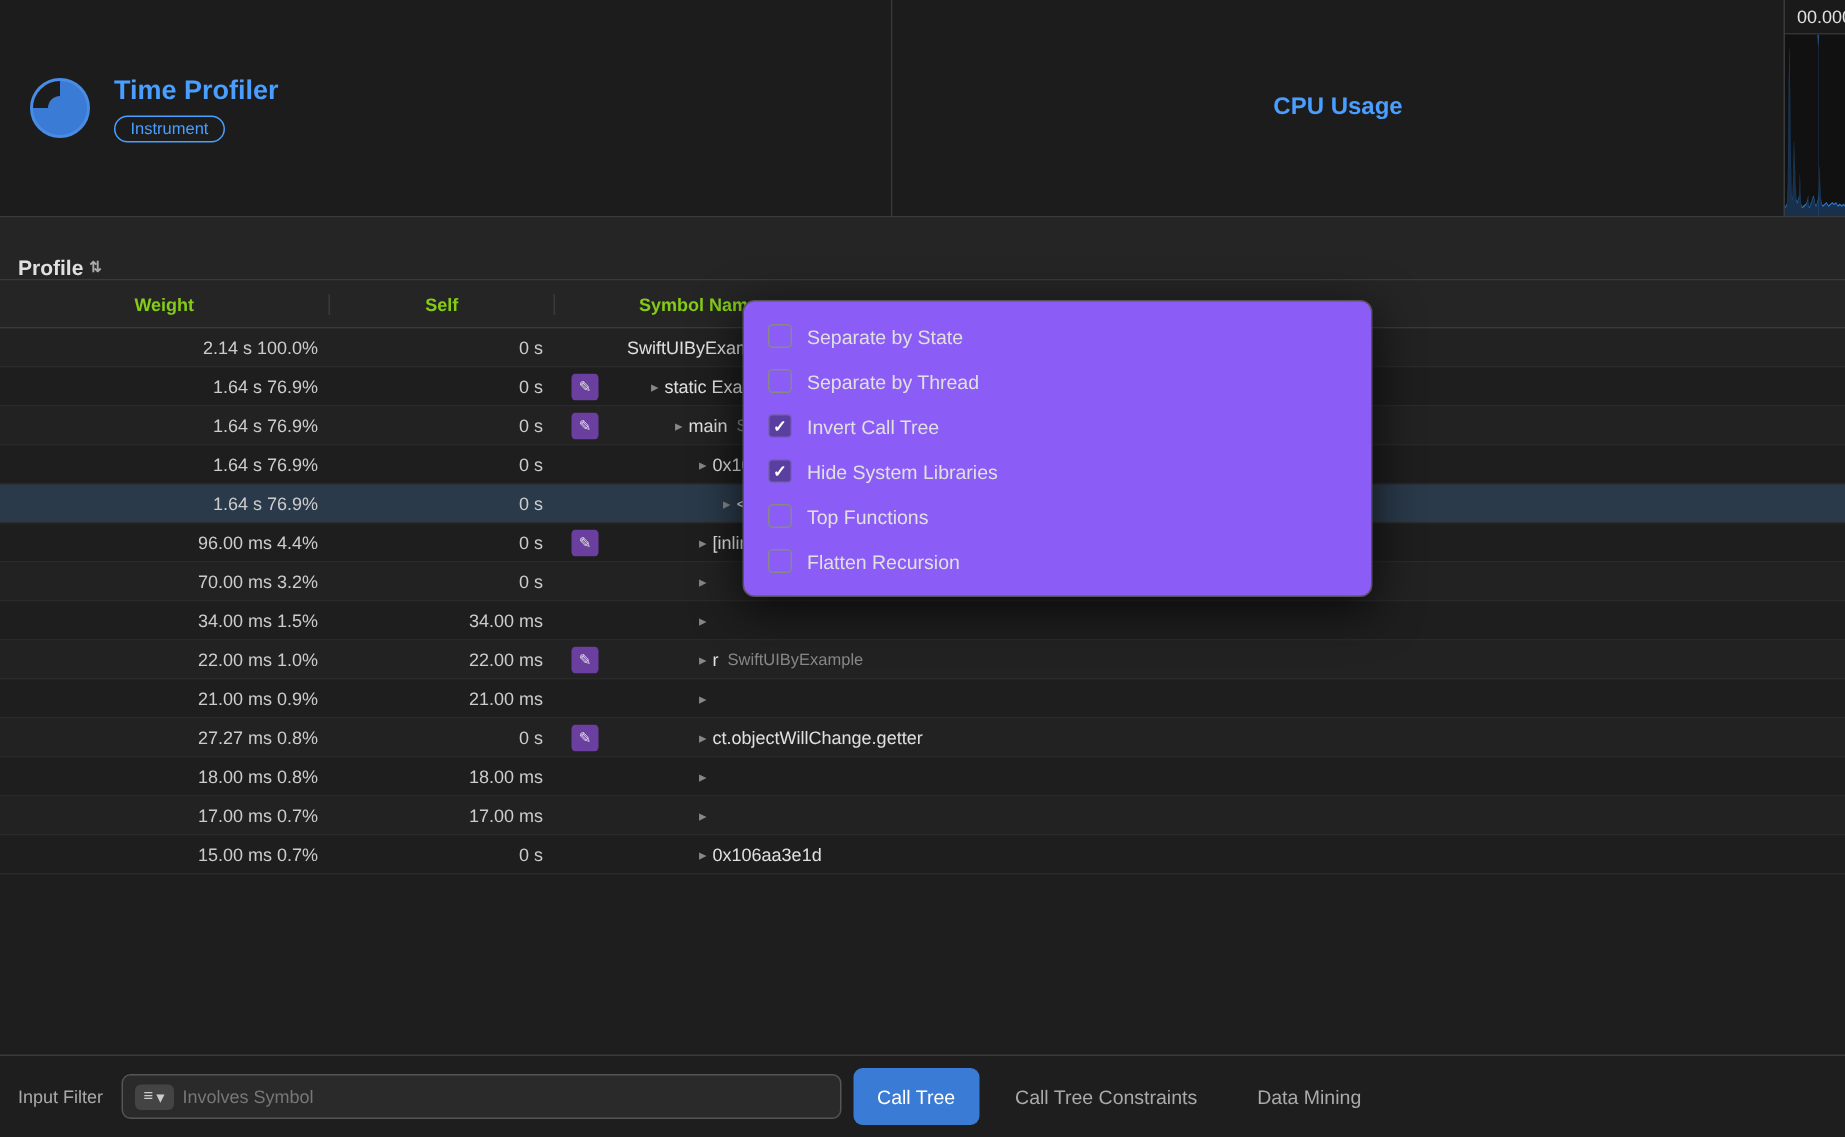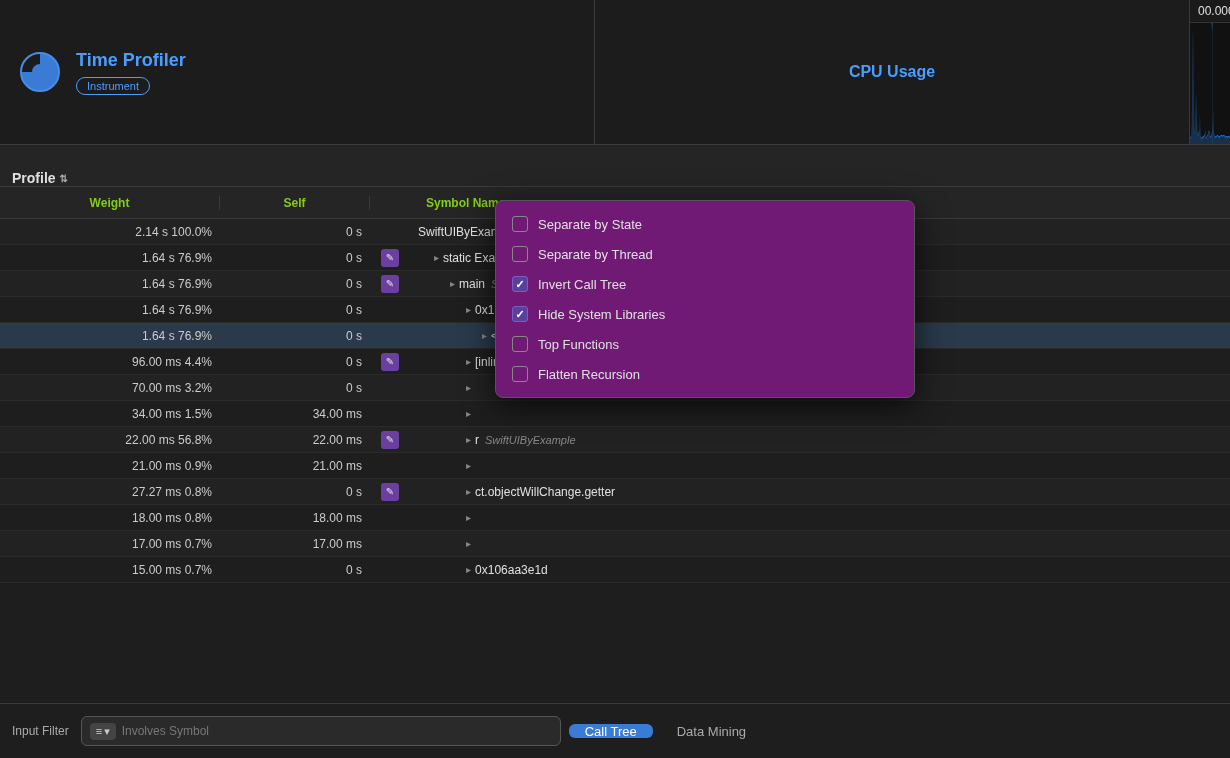--- a/index.html
+++ b/index.html
@@ -203,29 +203,29 @@
       background: #333;
       border-radius: 50%;
       border: 2px solid #888;
       display: flex;
       align-items: center;
       justify-content: center;
       font-size: 11px;
       color: #ccc;
     }
     .symbol-text { font-size: 12px; color: #e0e0e0; }
-    .symbol-secondary { color: #888; margin-left: 6px; font-size: 11px; font-style: italic; }
+    .symbol-secondary { color: #888; margin-left: 6px; font-size: 11px; }
 
     
     .dropdown-menu {
       position: absolute;
       top: 200px;
       left: 495px;
       width: 420px;
-      background: #701a75;
+      background: #8b5cf6;
       border: 1px solid #555;
       border-radius: 8px;
       padding: 8px 0;
       z-index: 100;
       box-shadow: 0 8px 32px rgba(0,0,0,0.7);
     }
     .menu-item {
       display: flex;
       align-items: center;
       gap: 10px;
@@ -290,21 +290,21 @@
       padding: 2px 6px;
       font-size: 11px;
       cursor: pointer;
       color: #ccc;
     }
     .filter-placeholder {
       font-size: 12px;
       color: #777;
     }
     .tab-btn {
-      height: 14px;
+      height: 38px;
       padding: 0 16px;
       border-radius: 6px;
       border: none;
       font-size: 13px;
       cursor: pointer;
       font-weight: 500;
     }
     .tab-btn.active {
       background: #3a7bd5;
       color: white;
@@ -469,21 +469,21 @@
         <div class="td">34.00 ms  1.5%</div>
         <div class="td">34.00 ms</div>
         <div class="td td-icon"></div>
         <div class="td td-symbol">
           <span style="display: inline-block; width: 56px;"></span>
           <span style="color: rgb(136, 136, 136); margin-right: 4px; font-size: 10px;">▸</span>
           <span class="symbol-text"></span>
         </div>
       </div>
       <div class="table-row">
-        <div class="td">22.00 ms  56.8%</div>
+        <div class="td">22.00 ms  1.0%</div>
         <div class="td">22.00 ms</div>
         <div class="td td-icon">
           <div class="purple-icon">✎</div>
         </div>
         <div class="td td-symbol">
           <span style="display: inline-block; width: 56px;"></span>
           <span style="color: rgb(136, 136, 136); margin-right: 4px; font-size: 10px;">▸</span>
           <span class="symbol-text">r</span>
           <span class="symbol-secondary">SwiftUIByExample</span>
         </div>
@@ -577,14 +577,15 @@
 <div class="bottom-toolbar">
   <span class="input-filter-label">Input Filter</span>
   <div class="filter-input-container">
     <div class="filter-dropdown-btn">
       <span>≡</span>
       <span>▾</span>
     </div>
     <span class="filter-placeholder">Involves Symbol</span>
   </div>
   <button class="tab-btn active" id="tab-0">Call Tree</button>
+  <button class="tab-btn inactive" id="tab-1">Call Tree Constraints</button>
   <button class="tab-btn inactive" id="tab-2">Data Mining</button>
 </div>
 
 </body></html>

